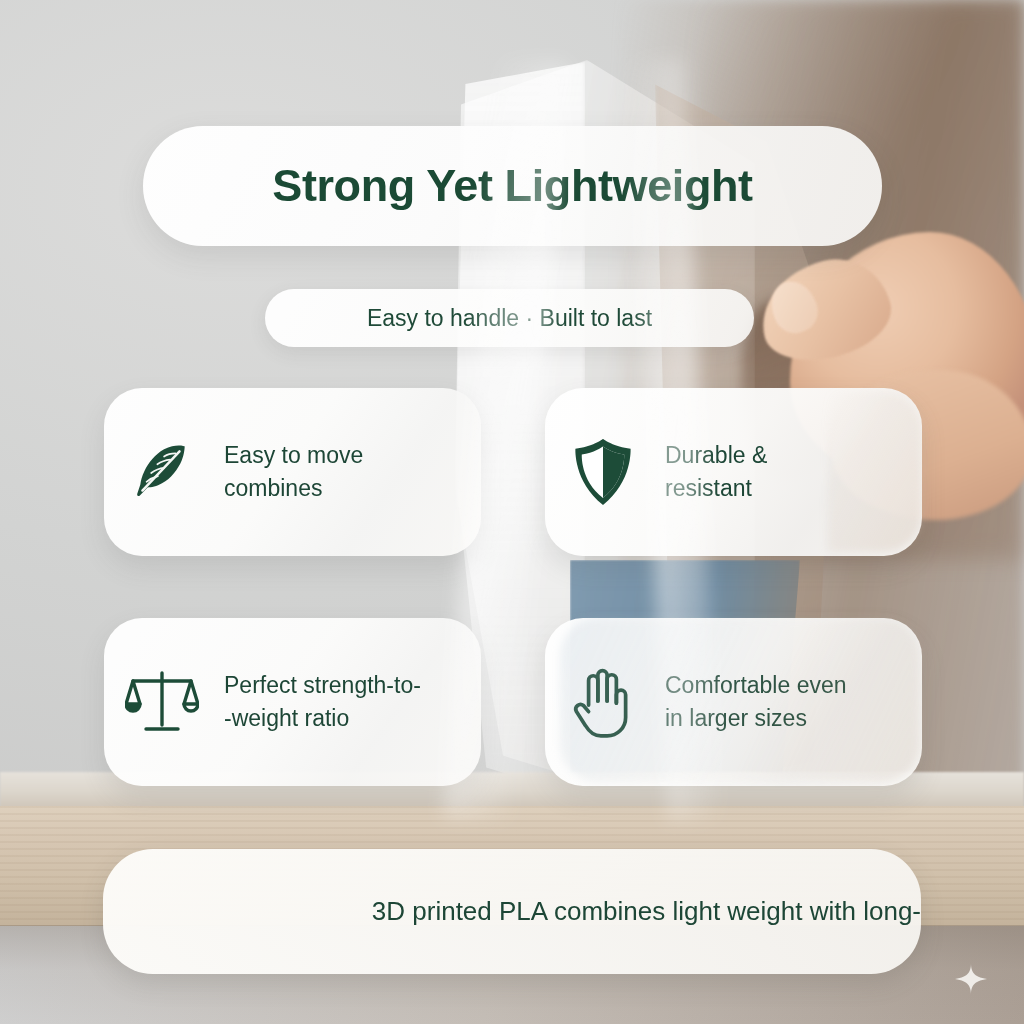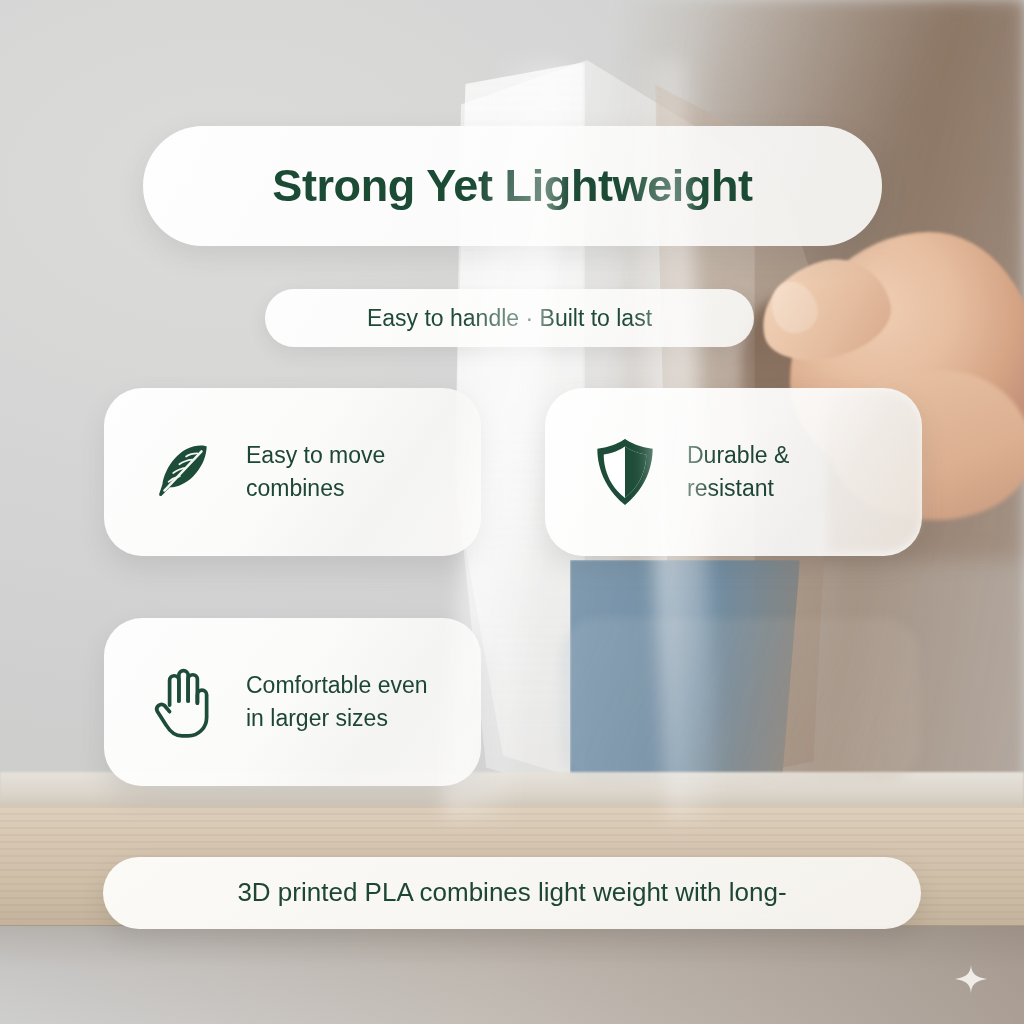--- a/index.html
+++ b/index.html
@@ -218,49 +218,48 @@
 
   .card {
     background: linear-gradient(125deg,
         rgba(255,255,255,0.97) 0%,
         rgba(253,253,252,0.95) 48%,
         rgba(247,247,246,0.92) 72%,
         rgba(250,249,247,0.94) 100%);
     border-radius: 38px;
     display: flex;
     align-items: center;
-    padding: 0 26px 0 42px;
+    padding: 0 26px 0 20px;
     gap: 24px;
     box-shadow: 0 12px 26px rgba(90,90,90,0.14);
   }
   .card .ico {
     flex: 0 0 auto;
     width: 76px; height: 76px;
     display: flex; align-items: center; justify-content: center;
     color: #1d4c38;
   }
   .card .ico svg { display: block; }
   .card .lbl {
     font-size: 23px;
     line-height: 1.44;
     color: #1d4636;
   }
 
   .pill-foot {
     position: absolute;
-    left: 103px; top: 849px; width: 818px; height: 72px;
+    left: 103px; top: 849px; width: 818px; height: 125px;
     background: linear-gradient(115deg,
         rgba(253,252,249,0.97) 0%,
         rgba(250,249,246,0.95) 55%,
         rgba(247,245,241,0.94) 100%);
     border-radius: 50px;
-    display: flex; align-items: center; justify-content: center;
+    display: flex; align-items: center; justify-content: flex-end;
     text-align: center;
     box-shadow: 0 10px 24px rgba(90,85,78,0.16);
-    margin-top: 8px;
   }
   .pill-foot .t {
     font-size: 26px;
     line-height: 1.45;
     color: #1d4636;
     max-width: 700px;
   }
 
   
   .streak {
@@ -350,20 +349,38 @@
             <path d="M30 9C30 9 21 15.5 10 16.5C10 16.5 8.5 41 30 57.5C51.5 41 50 16.5 50 16.5C39 15.5 30 9 30 9Z" fill="#ffffff"></path>
             <path d="M30 9C30 9 39 15.5 50 16.5C50 16.5 51.5 41 30 57.5Z" fill="#1d4c38"></path>
           </svg>
         </span>
         <span class="lbl">
           <span>Durable &amp;</span><br>
           <span>resistant</span>
         </span>
       </div>
 
+      <div class="card">
+        <span class="ico">
+          <svg width="74" height="70" viewBox="0 0 74 70" fill="none" stroke="#1d4c38" stroke-width="3.4" stroke-linecap="round" stroke-linejoin="round">
+            <path d="M37 6v52"></path>
+            <path d="M8 14h58"></path>
+            <path d="M21 62h32"></path>
+            <path d="M8 14 1 37h14L8 14z" fill="none"></path>
+            <path d="M66 14 59 37h14l-7-23z" fill="none"></path>
+            <path d="M1 37a7 7 0 0 0 14 0z" fill="#1d4c38" stroke="none"></path>
+            <path d="M1 37a7 7 0 0 0 14 0" fill="none"></path>
+            <path d="M59 37a7 7 0 0 0 14 0" fill="none"></path>
+          </svg>
+        </span>
+        <span class="lbl">
+          <span>Perfect strength-to-</span><br>
+          <span>-weight ratio</span>
+        </span>
+      </div>
 
       <div class="card">
         <span class="ico">
           <svg width="64" height="72" viewBox="0 0 60 70" fill="none" stroke="#1d4c38" stroke-width="3.6" stroke-linecap="round" stroke-linejoin="round">
             <path d="M16 38V14a4.5 4.5 0 0 1 9 0v20"></path>
             <path d="M25 34V9a4.5 4.5 0 0 1 9 0v25"></path>
             <path d="M34 34V13a4.5 4.5 0 0 1 9 0v23"></path>
             <path d="M43 36v-8a4.5 4.5 0 0 1 9 0v22c0 10-8 18-18 18h-6c-8 0-12-5-15-10L4 44a4.6 4.6 0 0 1 7-5.6l5 6"></path>
           </svg>
         </span>

